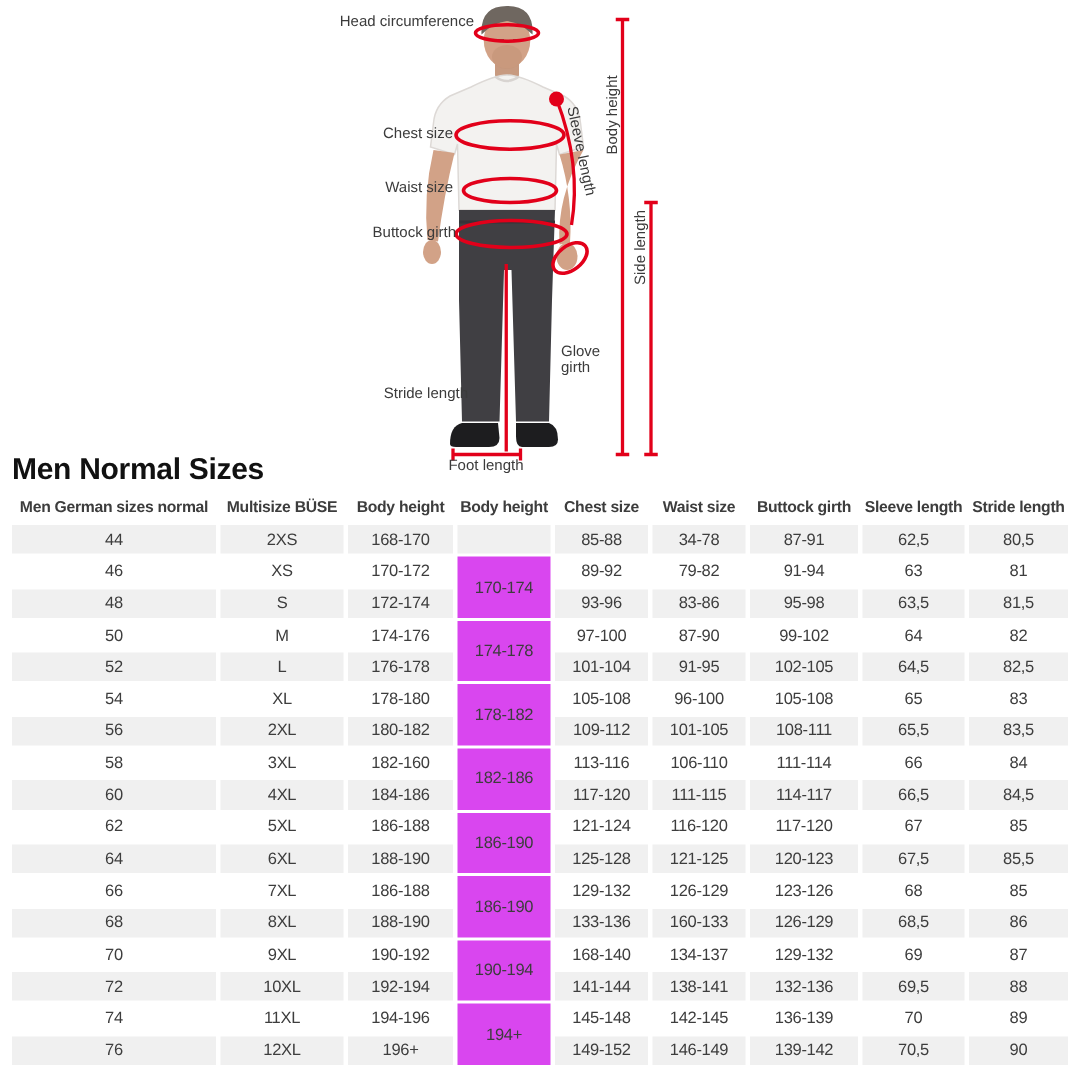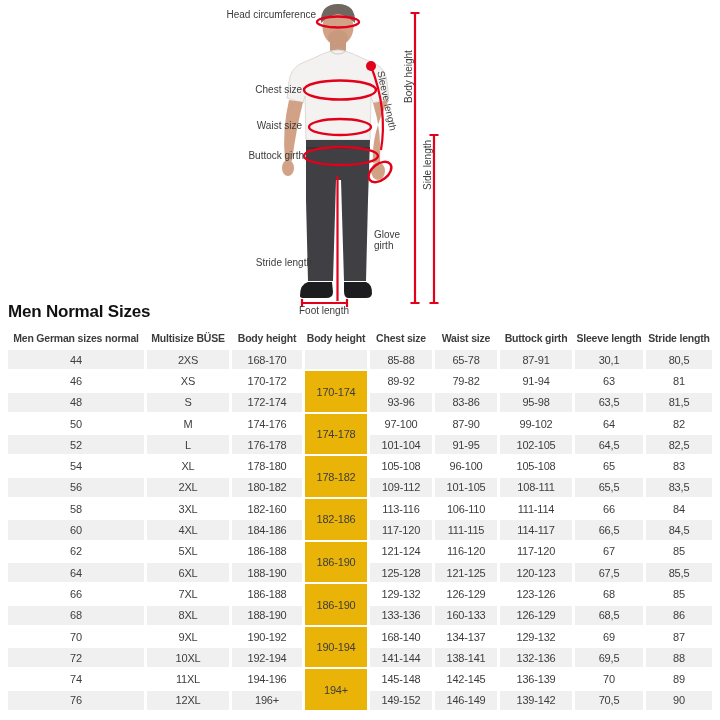--- a/index.html
+++ b/index.html
@@ -21,42 +21,42 @@
          transform-origin:0 0; }
   #body-height-label { left:403px; top:103px; transform:rotate(-90deg); }
   #side-length-label { left:422px; top:190px; transform:rotate(-90deg); }
   #sleeve-length-label { left:386px; top:70px; transform:rotate(78deg); }
   #glove-label { left:374px; top:193px;margin-top:36px; }
 
   .red-stroke { stroke:#e2001a; }
 
   
   #table-title {
-    position:absolute; left:8px; top:302px; font-size:17px; font-weight:bold;
+    position:absolute; left:8px; top:302px; font-size:20px; font-weight:bold;
     color:#111; letter-spacing:-0.2px;
   }
 
   
   #table-wrap { position:absolute; left:5px; top:326px; width:712px; }
   table#size-table {
     border-collapse:separate; border-spacing:3px 2px; table-layout:fixed;
     width:710px;
   }
   #size-table th {
     font-size:10.5px; font-weight:bold; color:#3d3d3d; 
     padding:0; height:20px; vertical-align:middle; white-space:nowrap;
     overflow:visible; letter-spacing:-0.2px;
   }
   #size-table td {
     font-size:11px; color:#3d3d3d; text-align:center; padding:0;
     height:19.3px; vertical-align:middle; background:#ffffff;
     letter-spacing:-0.2px;
   }
   #size-table tr.g td { background:#f0f0f0; }
-  #size-table td.merge { background:#eab308;text-align:center; }
+  #size-table td.merge { background:#d946ef;text-align:center; }
 </style>
 </head>
 <body>
 
 <div id="figure-area">
   <svg id="figure-svg" width="720" height="322" viewBox="0 0 720 322">
 
     <g>
 
       <path d="M330,40 h16 v14 h-16 z" fill="#c79a80"></path>
@@ -142,23 +142,23 @@
       <th>Stride length</th>
     </tr>
   </thead>
   <tbody>
     <tr class="g">
       <td>44</td>
       <td>2XS</td>
       <td>168-170</td>
       <td></td>
       <td>85-88</td>
-      <td>65-78</td>
+      <td>34-78</td>
       <td>87-91</td>
-      <td>30,1</td>
+      <td>62,5</td>
       <td>80,5</td>
     </tr>
     <tr>
       <td>46</td>
       <td>XS</td>
       <td>170-172</td>
       <td rowspan="2" class="merge">170-174</td>
       <td>89-92</td>
       <td>79-82</td>
       <td>91-94</td>

